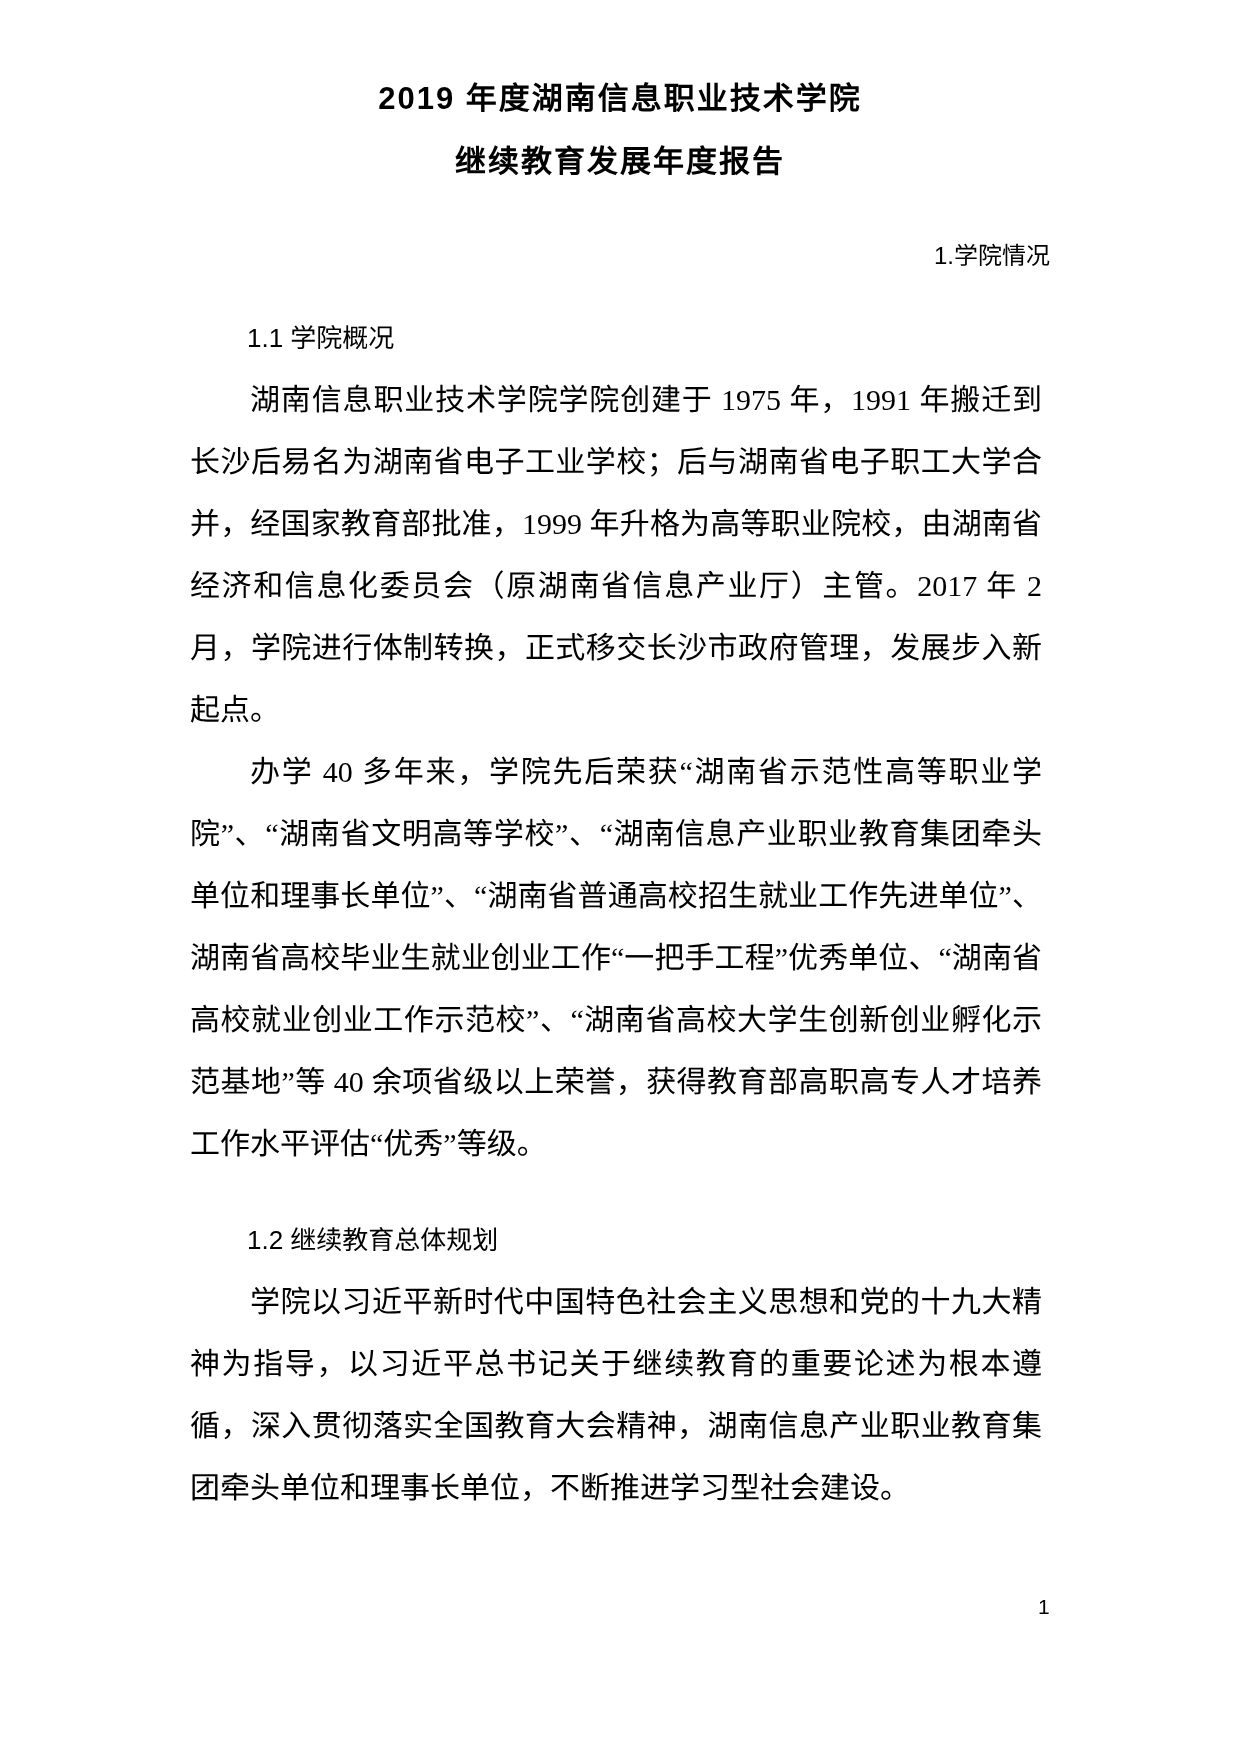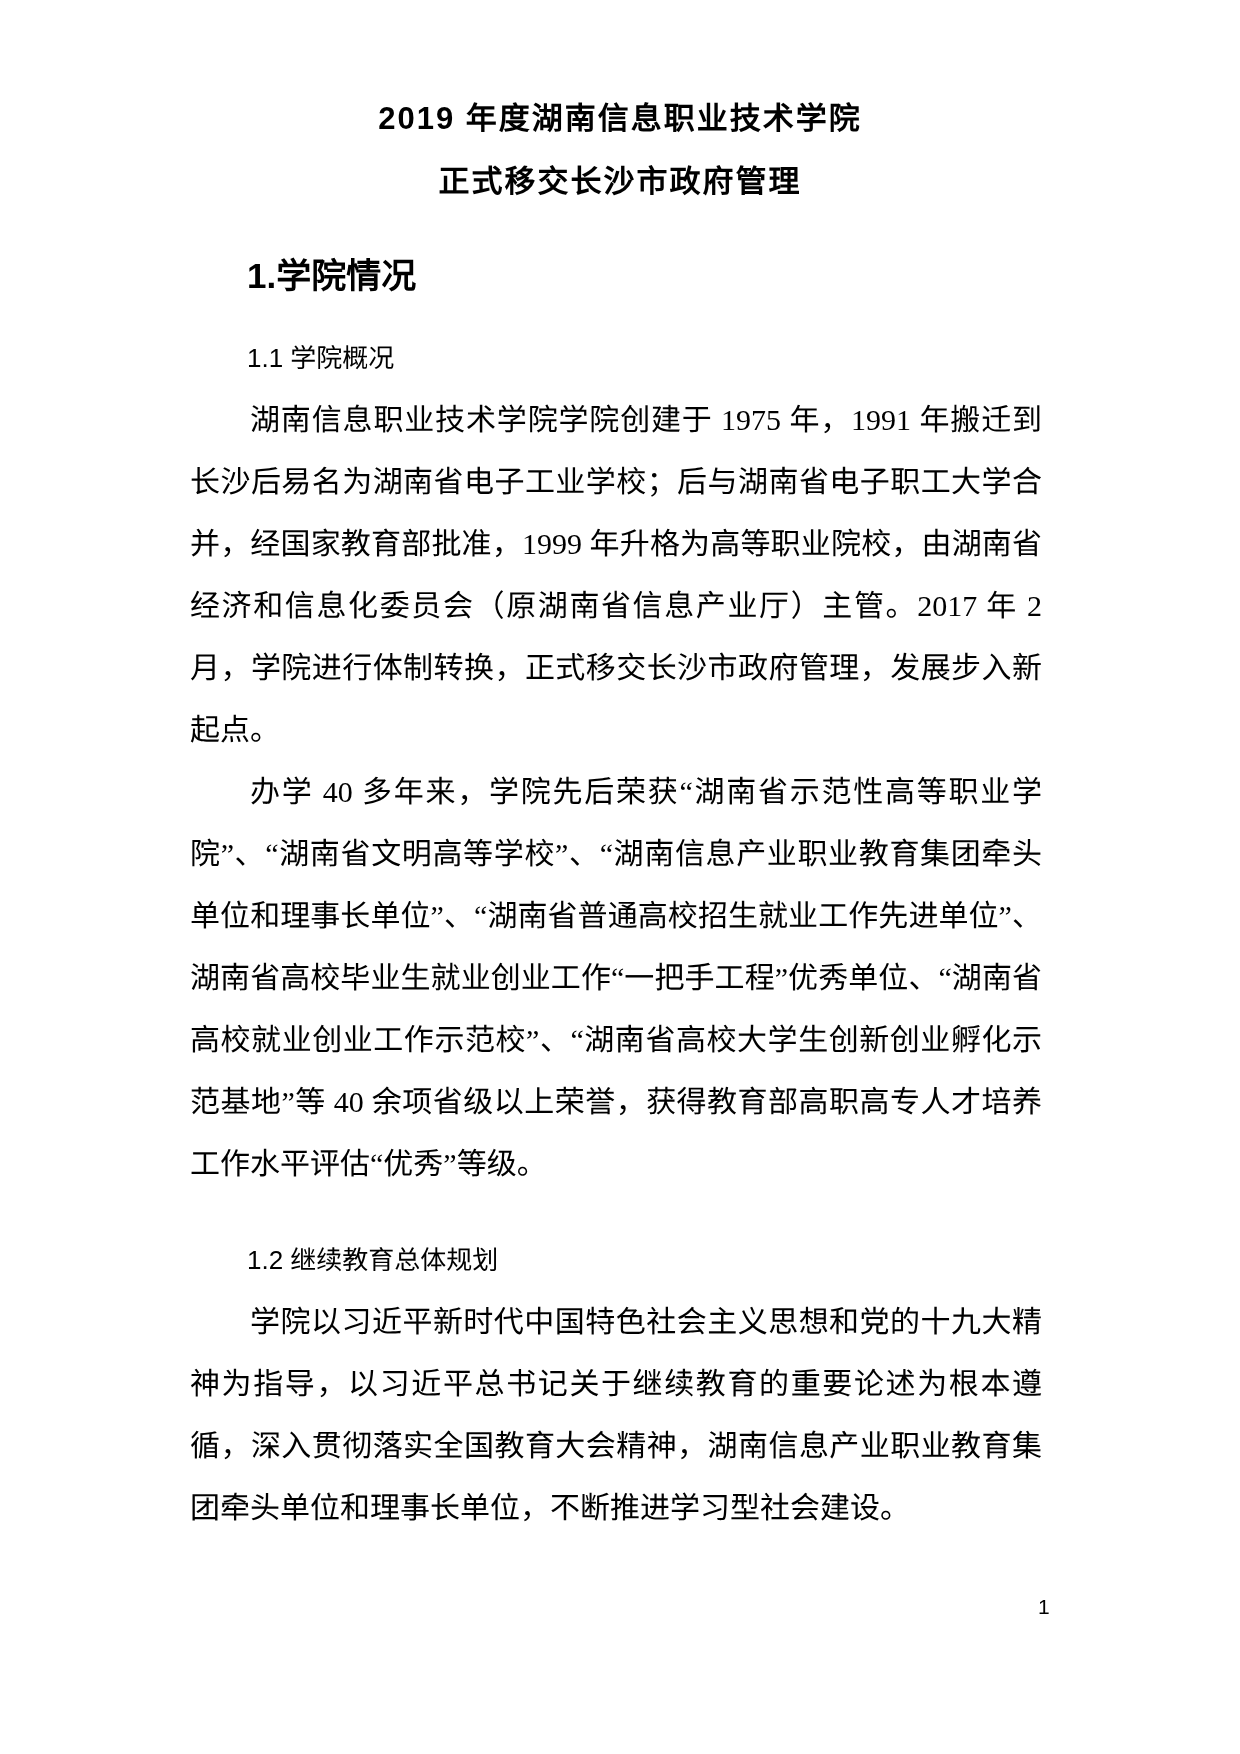--- a/index.html
+++ b/index.html
@@ -15,34 +15,35 @@
     background: #ffffff;
     color: #000000;
     overflow: hidden;
     font-family: "Liberation Serif", "DejaVu Serif", serif;
   }
   .content {
     margin: 0 190px;
     width: 860px;
   }
   .title-block {
-    padding-top: 87px;
+    padding-top: 67px;
     text-align: center;
     font-family: "Liberation Sans", "DejaVu Sans", sans-serif;
     font-weight: bold;
     font-size: 31px;
     line-height: 63px;
     letter-spacing: 2px;
   }
   .h-level1 {
     margin: 46px 0 0 57px;
     font-family: "Liberation Sans", "DejaVu Sans", sans-serif;
-    font-weight: bold;
-    font-size: 35px;
+    font-weight: normal;
+    font-size: 24px;
     line-height: 34px;
+    text-align: right;
   }
   .h-level2 {
     margin: 48px 0 0 57px;
     font-family: "Liberation Sans", "DejaVu Sans", sans-serif;
     font-weight: normal;
     font-size: 26px;
     line-height: 34px;
   }
   .h-level2.second {
     margin-bottom: 2px;
@@ -68,21 +69,21 @@
   }
 </style>
 </head>
 <body>
 
 <div class="page">
   <div class="content">
 
     <div class="title-block">
       <div>2019 年度湖南信息职业技术学院</div>
-      <div>正式移交长沙市政府管理</div>
+      <div>继续教育发展年度报告</div>
     </div>
 
     <div class="h-level1">1.学院情况</div>
 
     <div class="h-level2">1.1 学院概况</div>
 
     <p class="body-para">湖南信息职业技术学院学院创建于 1975 年，1991 年搬迁到长沙后易名为湖南省电子工业学校；后与湖南省电子职工大学合并，经国家教育部批准，1999 年升格为高等职业院校，由湖南省经济和信息化委员会（原湖南省信息产业厅）主管。2017 年 2 月，学院进行体制转换，正式移交长沙市政府管理，发展步入新起点。</p>
 
     <p class="body-para">办学 40 多年来，学院先后荣获“湖南省示范性高等职业学院”、“湖南省文明高等学校”、“湖南信息产业职业教育集团牵头单位和理事长单位”、“湖南省普通高校招生就业工作先进单位”、湖南省高校毕业生就业创业工作“一把手工程”优秀单位、“湖南省高校就业创业工作示范校”、“湖南省高校大学生创新创业孵化示范基地”等 40 余项省级以上荣誉，获得教育部高职高专人才培养工作水平评估“优秀”等级。</p>
 

